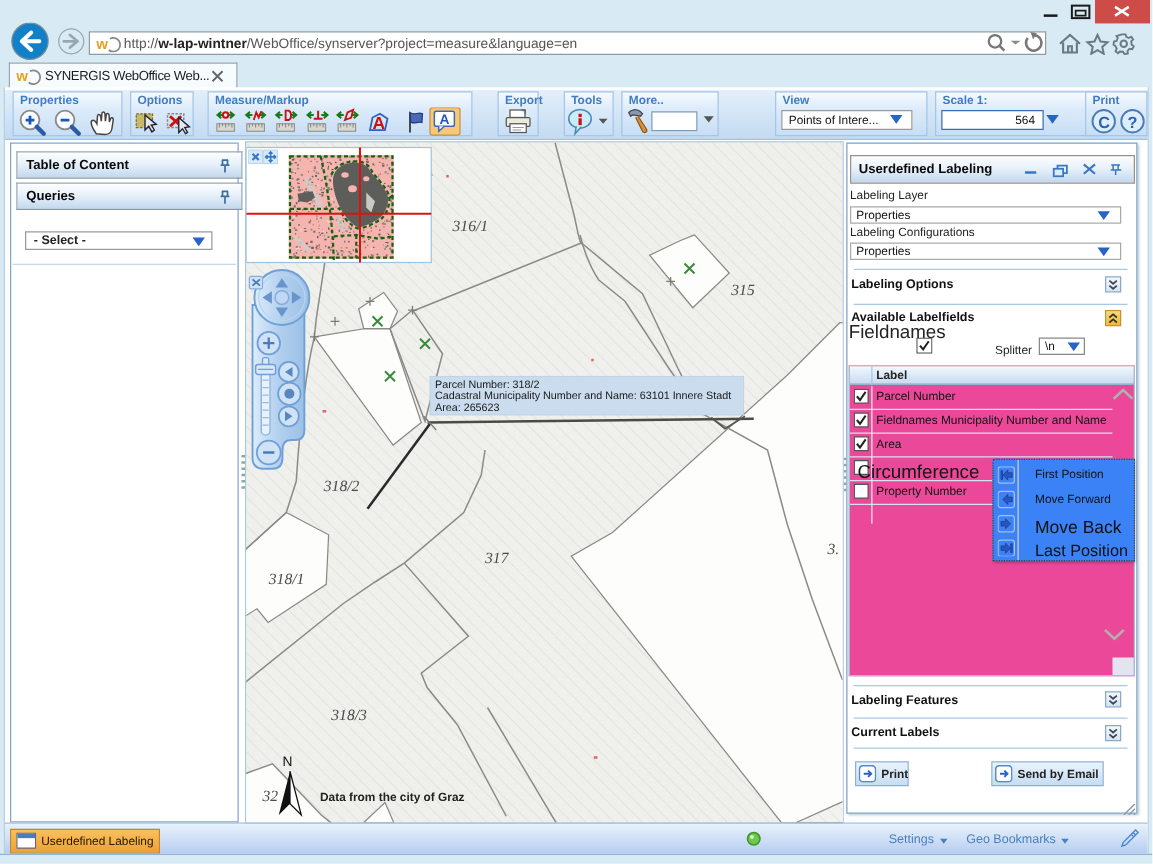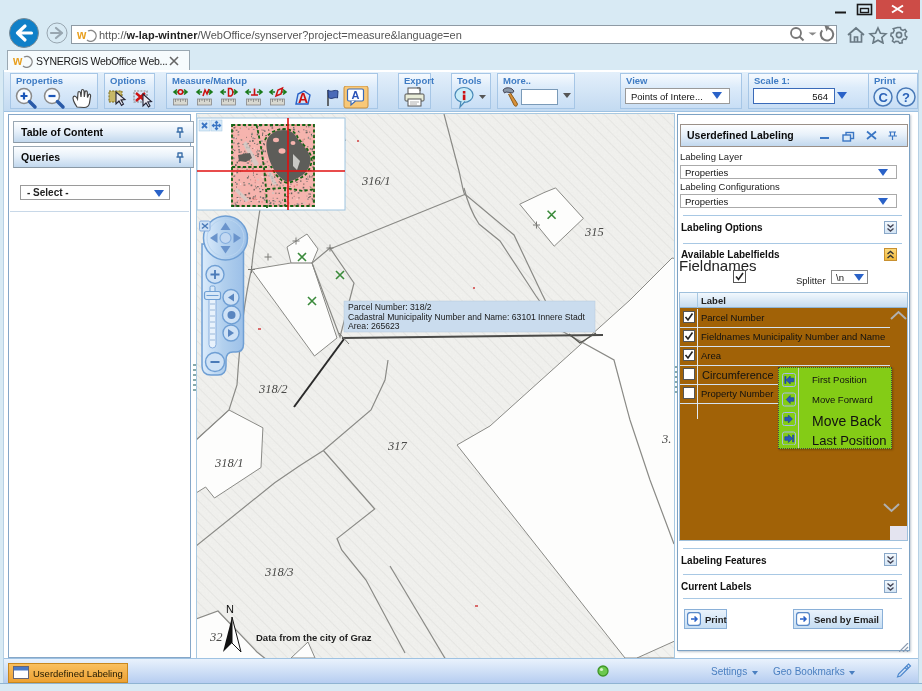--- a/index.html
+++ b/index.html
@@ -998,21 +998,21 @@
         </svg></div>
     <div class="abs" style="left:1px;top:142px;font-size:15px;color:#222">Fieldnames</div>
     <svg class="abs" style="left:55px;top:155px" width="13" height="13">
         <rect x="0.5" y="0.5" width="12" height="12" fill="#fff" stroke="#555"></rect>
         <path d="M3 6.5 L5.5 9.5 L10 3" fill="none" stroke="#222" stroke-width="1.6"></path>
       </svg>
     <div class="abs" style="left:118px;top:160px;font-size:9.5px;color:#222">Splitter</div>
     <div class="ddrop" style="left:153px;top:155px;width:37px;height:14px;line-height:13px;padding-left:4px;border-color:#888">\n</div>
     <div class="dtri" style="left:176px;top:159px"></div>
 
-    <div class="abs" style="left:1px;top:177px;width:229px;height:249px;background:#a16207;border:1px solid #9fc0dc">
+    <div class="abs" style="left:1px;top:177px;width:229px;height:249px;background:#ec4899;border:1px solid #9fc0dc">
       <div class="abs" style="left:0;top:0;width:227px;height:15px;background:linear-gradient(#f2f8fd,#c6dcf0);border-bottom:1px solid #8fb4d4"></div>
       <div class="abs" style="left:21px;top:2px;font-size:9.5px;font-weight:bold;color:#222">Label</div>
       <div class="abs" style="left:17px;top:0;width:1px;height:15px;background:#a8c8e2"></div>
       <div class="abs" style="left:0;top:34px;width:210px;border-top:1px solid #d4e2f0"></div>
       <div class="abs" style="left:0;top:53px;width:210px;border-top:1px solid #d4e2f0"></div>
       <div class="abs" style="left:0;top:72px;width:210px;border-top:1px solid #d4e2f0"></div>
       <div class="abs" style="left:0;top:91px;width:210px;border-top:1px solid #d4e2f0"></div>
       <div class="abs" style="left:0;top:110px;width:210px;border-top:1px solid #d4e2f0"></div>
       <div class="abs" style="left:17px;top:16px;width:1px;height:110px;background:#e0eaf4"></div>
       <svg class="abs" style="left:3px;top:18px" width="13" height="110">
@@ -1025,32 +1025,32 @@
           </g>
         <g fill="none" stroke="#222" stroke-width="1.6">
             <path d="M2.5 6 L5 9 L9.5 2.5"></path>
             <path d="M2.5 25 L5 28 L9.5 21.5"></path>
             <path d="M2.5 44 L5 47 L9.5 40.5"></path>
           </g>
       </svg>
       <div class="abs" style="left:21px;top:19px;font-size:9.5px;color:#111">Parcel Number</div>
       <div class="abs" style="left:21px;top:38px;font-size:9.5px;color:#111;white-space:nowrap;overflow:hidden;width:200px">Fieldnames Municipality Number and Name</div>
       <div class="abs" style="left:21px;top:57px;font-size:9.5px;color:#111">Area</div>
-      <div class="abs" style="left:22px;top:76px;font-size:11px;color:#111">Circumference</div>
+      <div class="abs" style="left:6px;top:76px;font-size:15px;color:#111">Circumference</div>
       <div class="abs" style="left:21px;top:95px;font-size:9.5px;color:#111">Property Number</div>
       <svg class="abs" style="left:209px;top:16px" width="19" height="12">
           <path d="M2 10 L9.5 3 L17 10" fill="none" stroke="#b0b0b0" stroke-width="2"></path>
         </svg>
       <svg class="abs" style="left:202px;top:209px" width="19" height="12">
           <path d="M2 2 L9.5 9 L17 2" fill="none" stroke="#b0b0b0" stroke-width="2"></path>
         </svg>
       <div class="abs" style="left:210px;top:233px;width:17px;height:14px;background:#e4e4f0"></div>
     </div>
 
-    <div class="abs" style="left:100px;top:252px;width:114px;height:82px;background:#84cc16;border:1px dotted #444;box-shadow:1px 1px 2px rgba(0,0,0,.25)">
+    <div class="abs" style="left:116px;top:252px;width:114px;height:82px;background:#3b82f6;border:1px dotted #444;box-shadow:1px 1px 2px rgba(0,0,0,.25)">
       <div class="abs" style="left:19px;top:0;width:1px;height:80px;background:#ccc"></div>
       <svg class="abs" style="left:3px;top:5px" width="16" height="72">
         <g fill="none" stroke="#a8bce8" stroke-width="1">
           <rect x="0.5" y="0.5" width="13" height="13" rx="2"></rect>
           <rect x="0.5" y="20" width="13" height="13" rx="2"></rect>
           <rect x="0.5" y="39.5" width="13" height="13" rx="2"></rect>
           <rect x="0.5" y="59" width="13" height="13" rx="2"></rect>
         </g>
         <g fill="#2a55bb" stroke="#1a3a9a" stroke-width="0.6">
           <path d="M4 3.5 L4 10.5 L2.8 10.5 L2.8 3.5 Z"></path>

